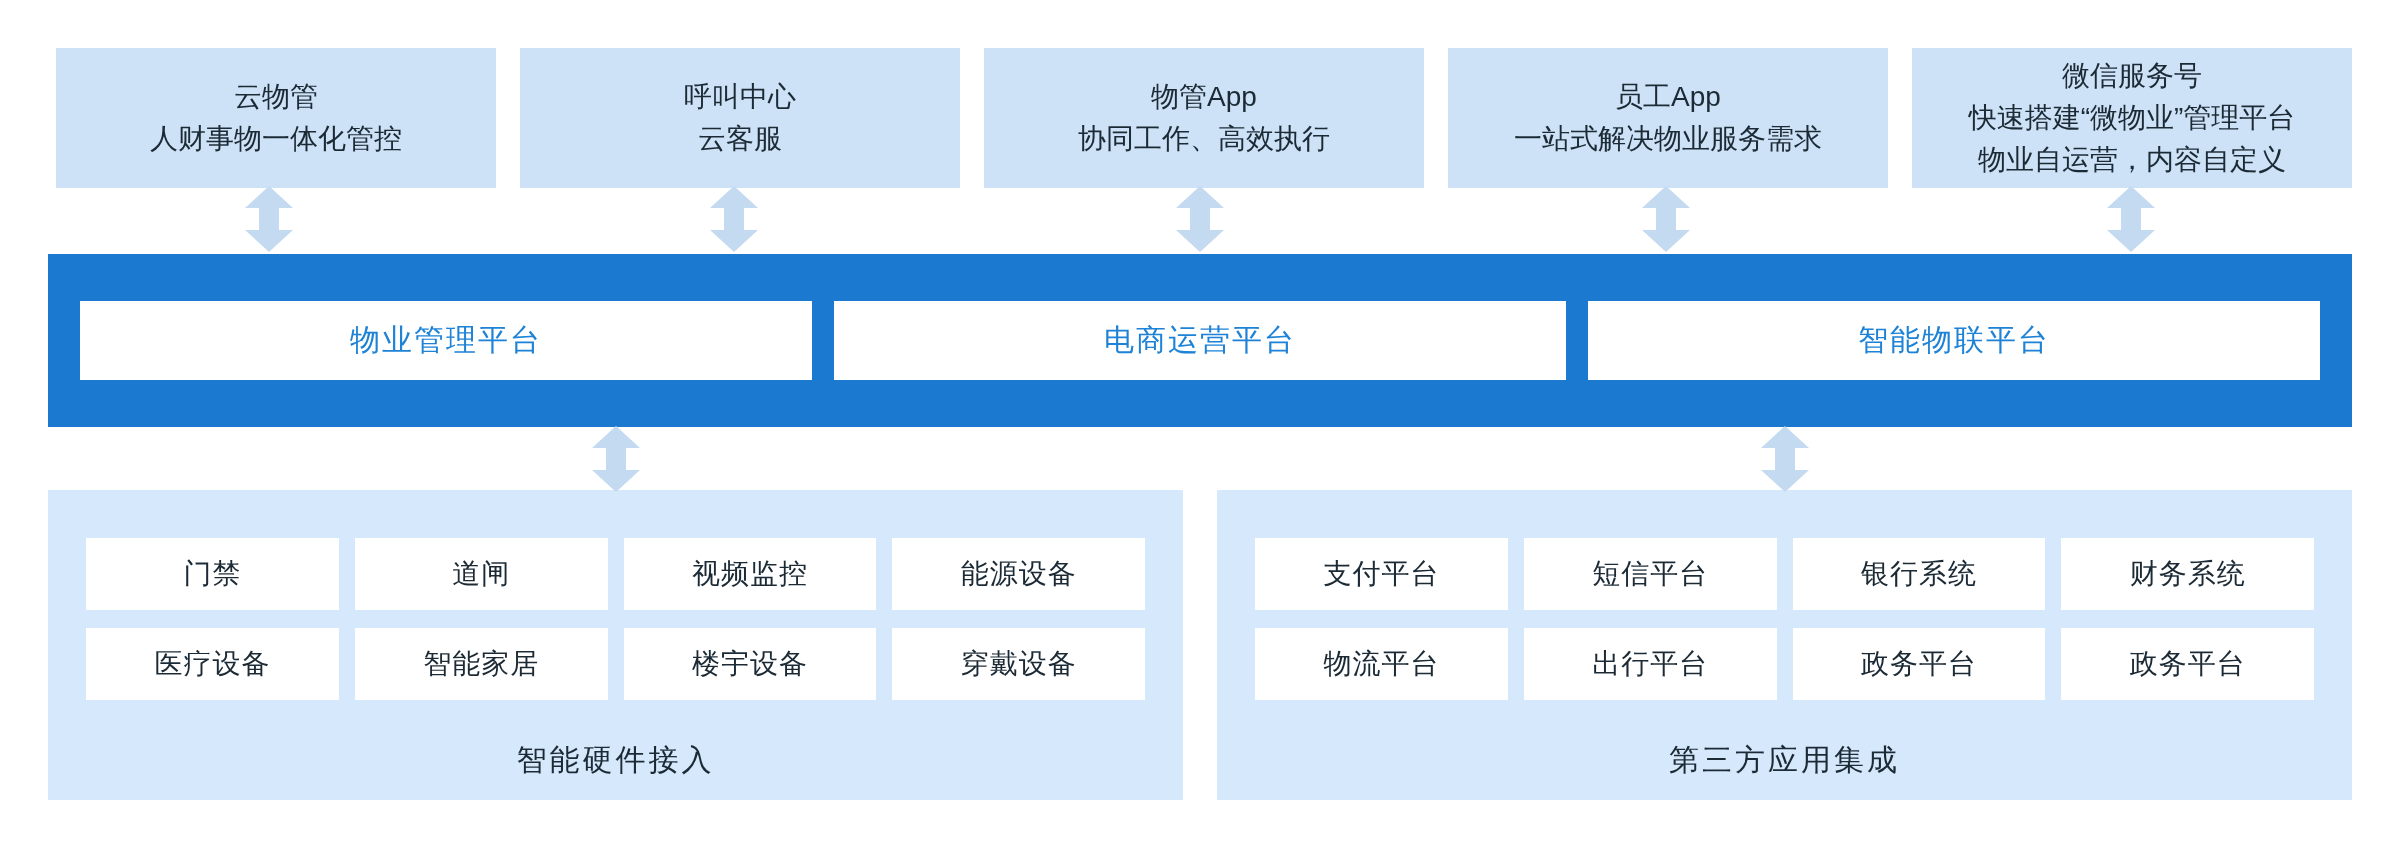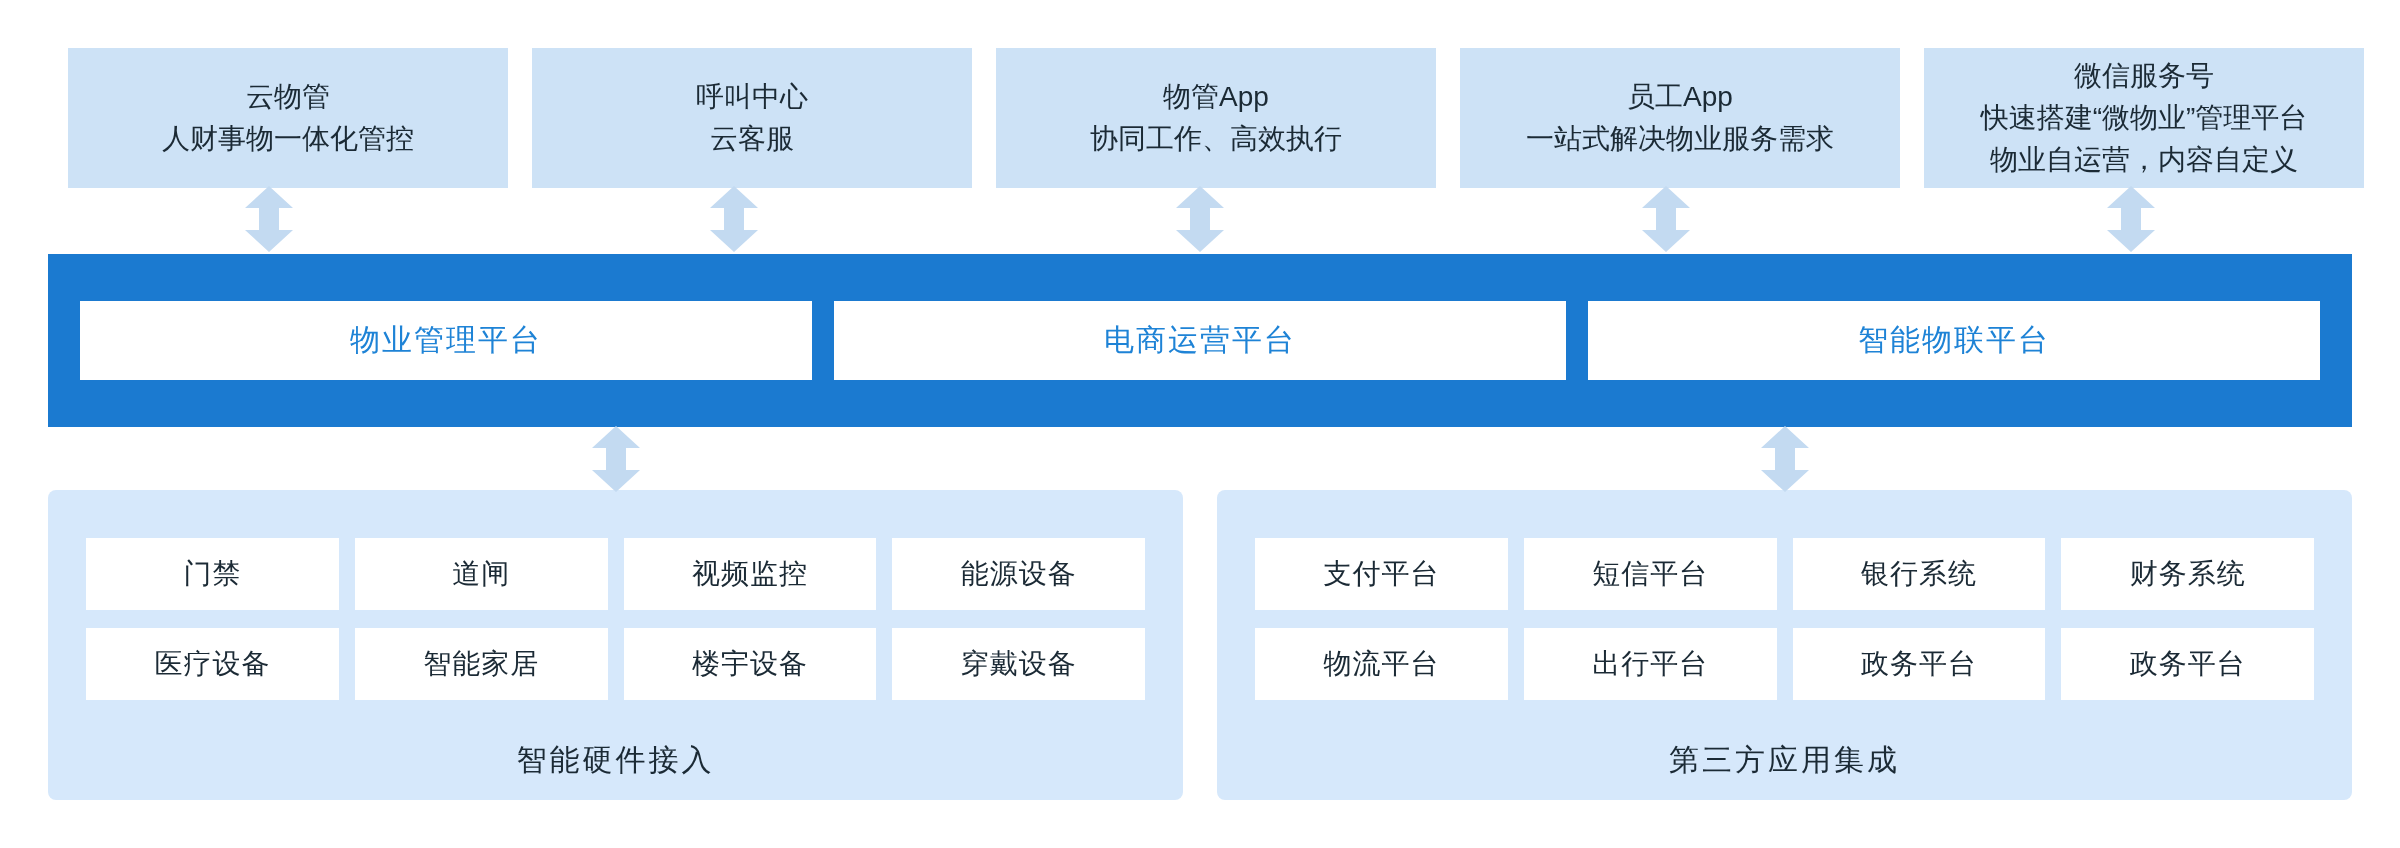--- a/index.html
+++ b/index.html
@@ -20,21 +20,21 @@
     position: relative;
     width: 2400px;
     height: 848px;
     background: var(--page-bg);
     overflow: hidden;
   }
 
   
   .top-row {
     position: absolute;
-    left: 60px; top: 48px;
+    left: 48px; top: 48px;
     width: 2304px; height: 140px;
     display: flex; gap: 24px; padding-left: 8px;
   }
   .app-box {
     flex: 1;
     background: var(--app-box-bg);
     display: flex; flex-direction: column;
     align-items: center; justify-content: center;
     color: var(--dark-text);
     font-size: 28px; line-height: 42px;
@@ -82,21 +82,20 @@
   .bottom-row {
     position: absolute;
     left: 48px; top: 490px;
     width: 2304px; height: 310px;
     display: flex; gap: 34px;
   }
   .panel {
     width: 1135px; height: 310px;
     background: var(--panel-bg);
     padding: 48px 38px 1px;
-    border-radius: 8px;
   }
   .cell-grid {
     display: grid;
     grid-template-columns: repeat(4, 1fr);
     gap: 18px 16px;
   }
   .cell {
     height: 72px;
     background: #ffffff;
     display: flex; align-items: center; justify-content: center;

